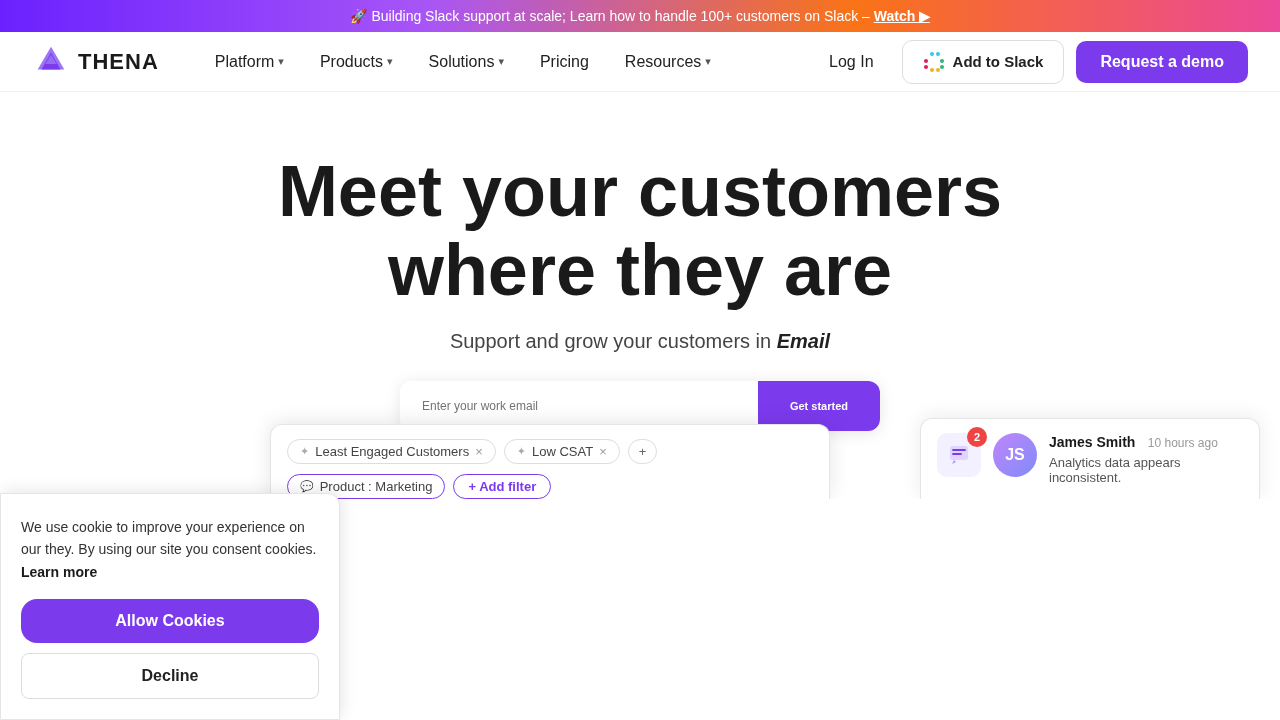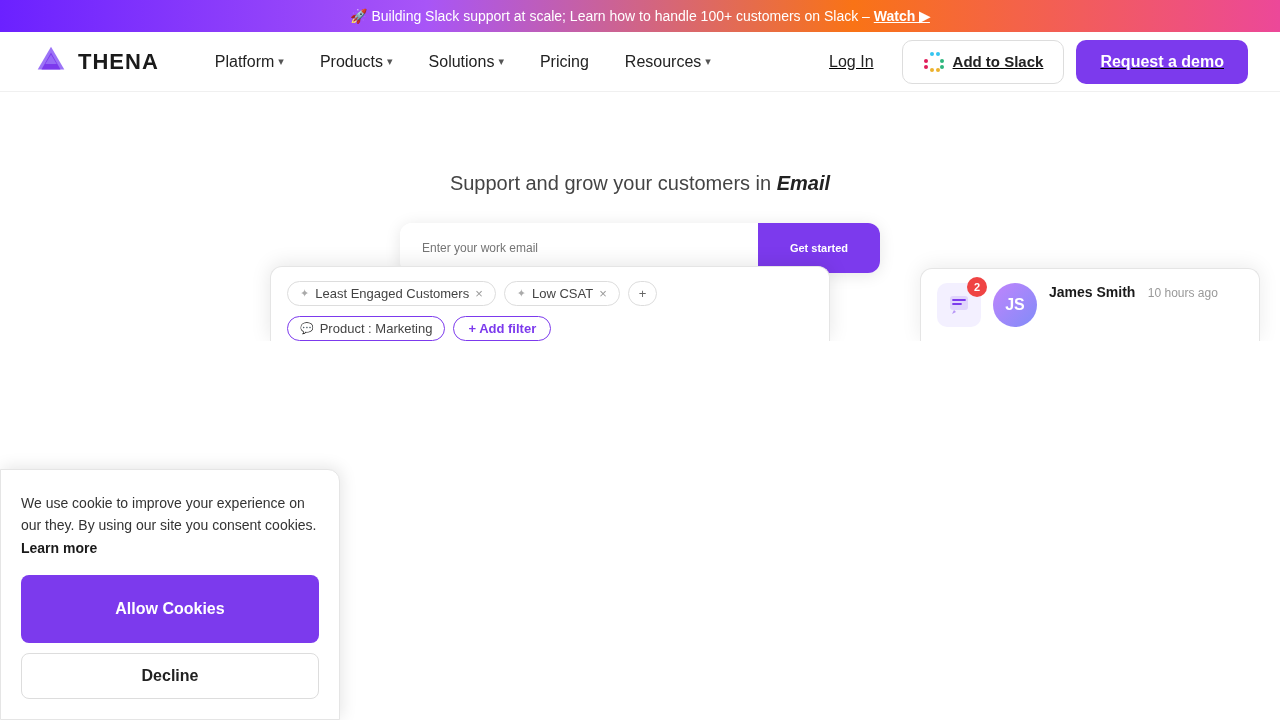--- a/index.html
+++ b/index.html
@@ -55,22 +55,22 @@
       padding: 8px 16px;
       font-size: 16px;
       color: #222;
       cursor: pointer;
       border-radius: 8px;
       font-weight: 500;
     }
     .nav-item .chevron { font-size: 11px; color: #555; }
     .nav-actions {
       display: flex;
+      align-items: center;
       gap: 12px;
-      text-decoration: underline;
     }
     .login-btn {
       font-size: 16px;
       color: #222;
       cursor: pointer;
       padding: 8px 16px;
       border-radius: 8px;
       font-weight: 500;
       background: none;
       border: none;
@@ -376,25 +376,25 @@
     }
     .cookie-text {
       font-size: 14px;
       color: #333;
       line-height: 1.6;
       margin-bottom: 16px;
     }
     .cookie-text a { color: #1a1a1a; font-weight: 700; cursor: pointer; }
     .allow-btn {
       width: 100%;
-      padding: 25px;
+      padding: 13px;
       background: #7c3aed;
       color: #fff;
       border: none;
-      border-radius: 8px;
+      border-radius: 16px;
       font-size: 16px;
       font-weight: 700;
       cursor: pointer;
       margin-bottom: 10px;
     }
     .decline-btn {
       width: 100%;
       padding: 13px;
       background: #fff;
       color: #222;
@@ -460,20 +460,24 @@
         <rect x="7" y="17" width="4" height="4" rx="2" fill="#ECB22E"></rect>
         <rect x="13" y="17" width="4" height="4" rx="2" fill="#ECB22E"></rect>
       </svg>
       <span>Add to Slack</span>
     </button>
     <button class="request-demo-btn">Request a demo</button>
   </div>
 </nav>
 
 <section class="hero">
+  <h1 class="hero-title">
+    <span>Meet your customers</span><br>
+    <span>where they are</span>
+  </h1>
   <p class="hero-subtitle">
     <span>Support and grow your customers in</span>&nbsp;<em>Email</em>
   </p>
   <div class="email-form">
     <input class="email-input" type="email" placeholder="Enter your work email" style="">
     <button class="get-started-btn">Get started</button>
   </div>
   <div class="hero-meta">
     <div class="g2-rating">
       <div class="g2-logo">G2</div>
@@ -522,20 +526,21 @@
             </svg>
           </div>
           <div class="notif-badge">2</div>
         </div>
         <div class="notif-avatar">JS</div>
         <div class="notif-content">
           <div>
             <span class="notif-name">James Smith</span>
             <span class="notif-time">10 hours ago</span>
           </div>
+          <div class="notif-msg">Analytics data appears inconsistent.</div>
         </div>
       </div>
     </div>
   </div>
 </section>
 
 <div class="cookie-banner">
   <p class="cookie-text">
     <span>We use cookie to improve your experience on our they. By using our site you consent cookies.</span> <a>Learn more</a>
   </p>

